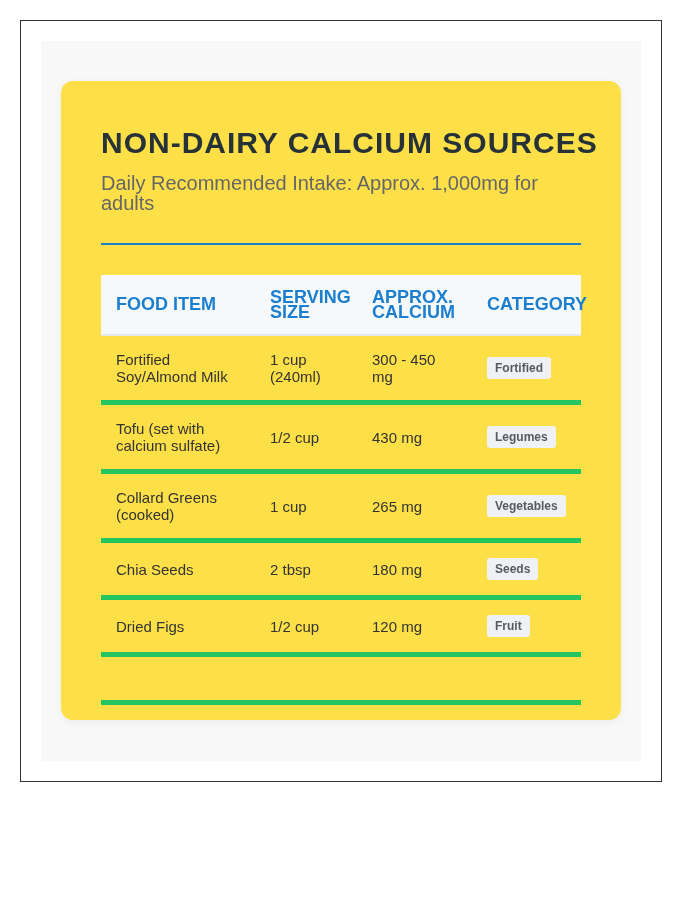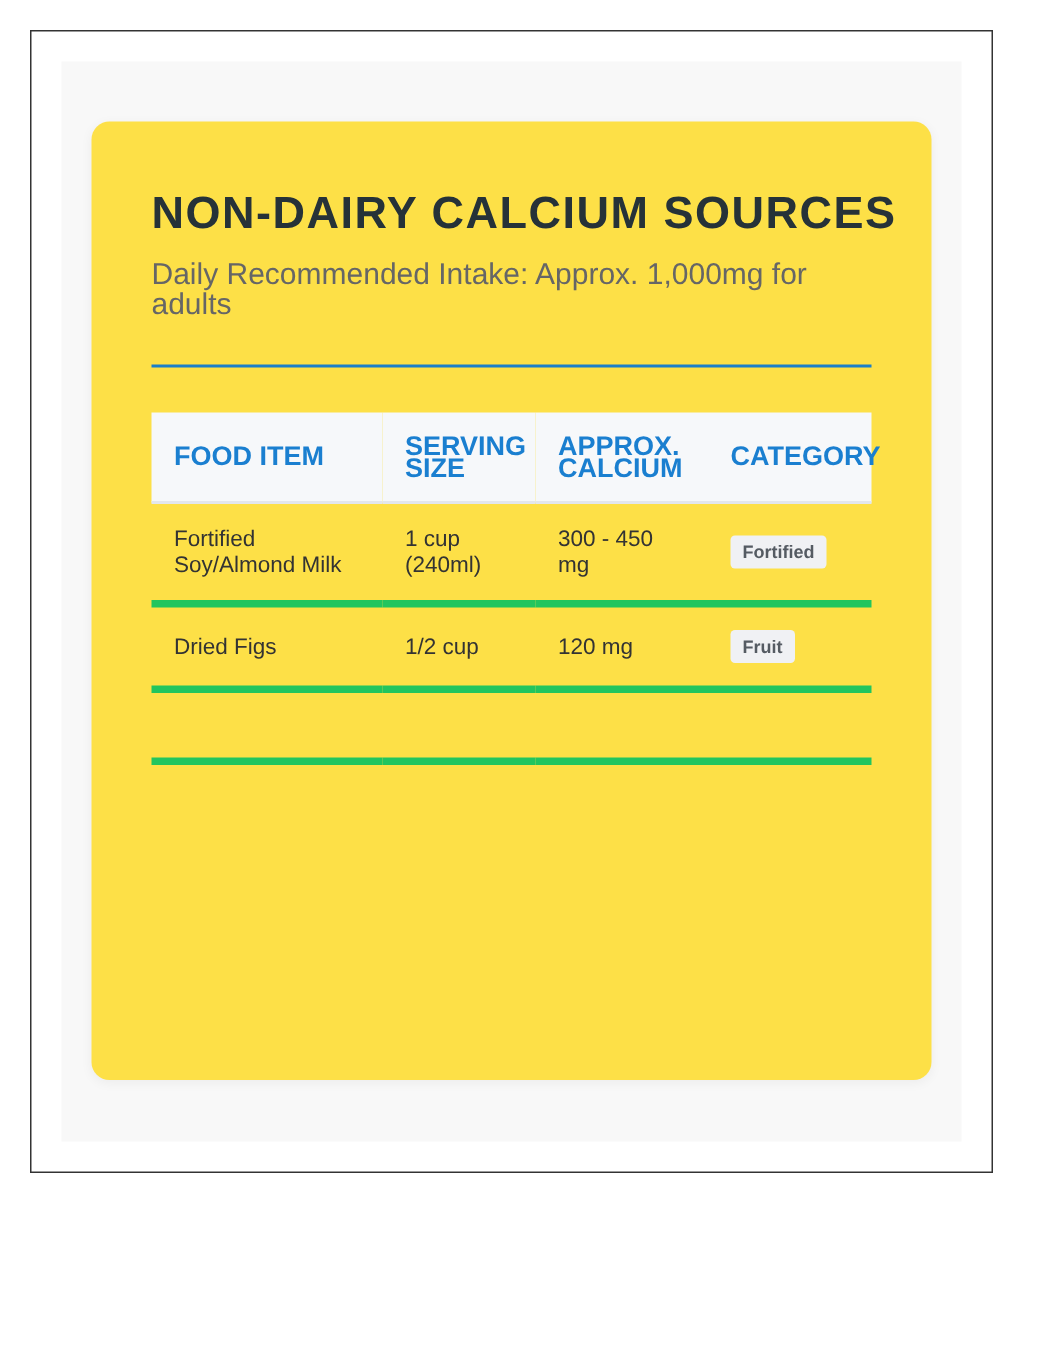--- a/index.html
+++ b/index.html
@@ -113,20 +113,38 @@
               <th>Category</th>
             </tr>
           </thead>
           <tbody>
             <tr class="two-line">
               <td>Fortified Soy/Almond Milk</td>
               <td>1 cup (240ml)</td>
               <td class="calcium">300 - 450 mg</td>
               <td><span class="badge">Fortified</span></td>
             </tr>
+            <tr class="two-line">
+              <td>Tofu (set with calcium sulfate)</td>
+              <td>1/2 cup</td>
+              <td class="calcium">430 mg</td>
+              <td><span class="badge">Legumes</span></td>
+            </tr>
+            <tr class="two-line">
+              <td>Collard Greens (cooked)</td>
+              <td>1 cup</td>
+              <td class="calcium">265 mg</td>
+              <td><span class="badge">Vegetables</span></td>
+            </tr>
+            <tr class="one-line">
+              <td>Chia Seeds</td>
+              <td>2 tbsp</td>
+              <td class="calcium">180 mg</td>
+              <td><span class="badge">Seeds</span></td>
+            </tr>
             <tr class="one-line">
               <td>Dried Figs</td>
               <td>1/2 cup</td>
               <td class="calcium">120 mg</td>
               <td><span class="badge">Fruit</span></td>
             </tr>
             <tr class="one-line">
               <td></td>
               <td></td>
               <td class="calcium"></td>

